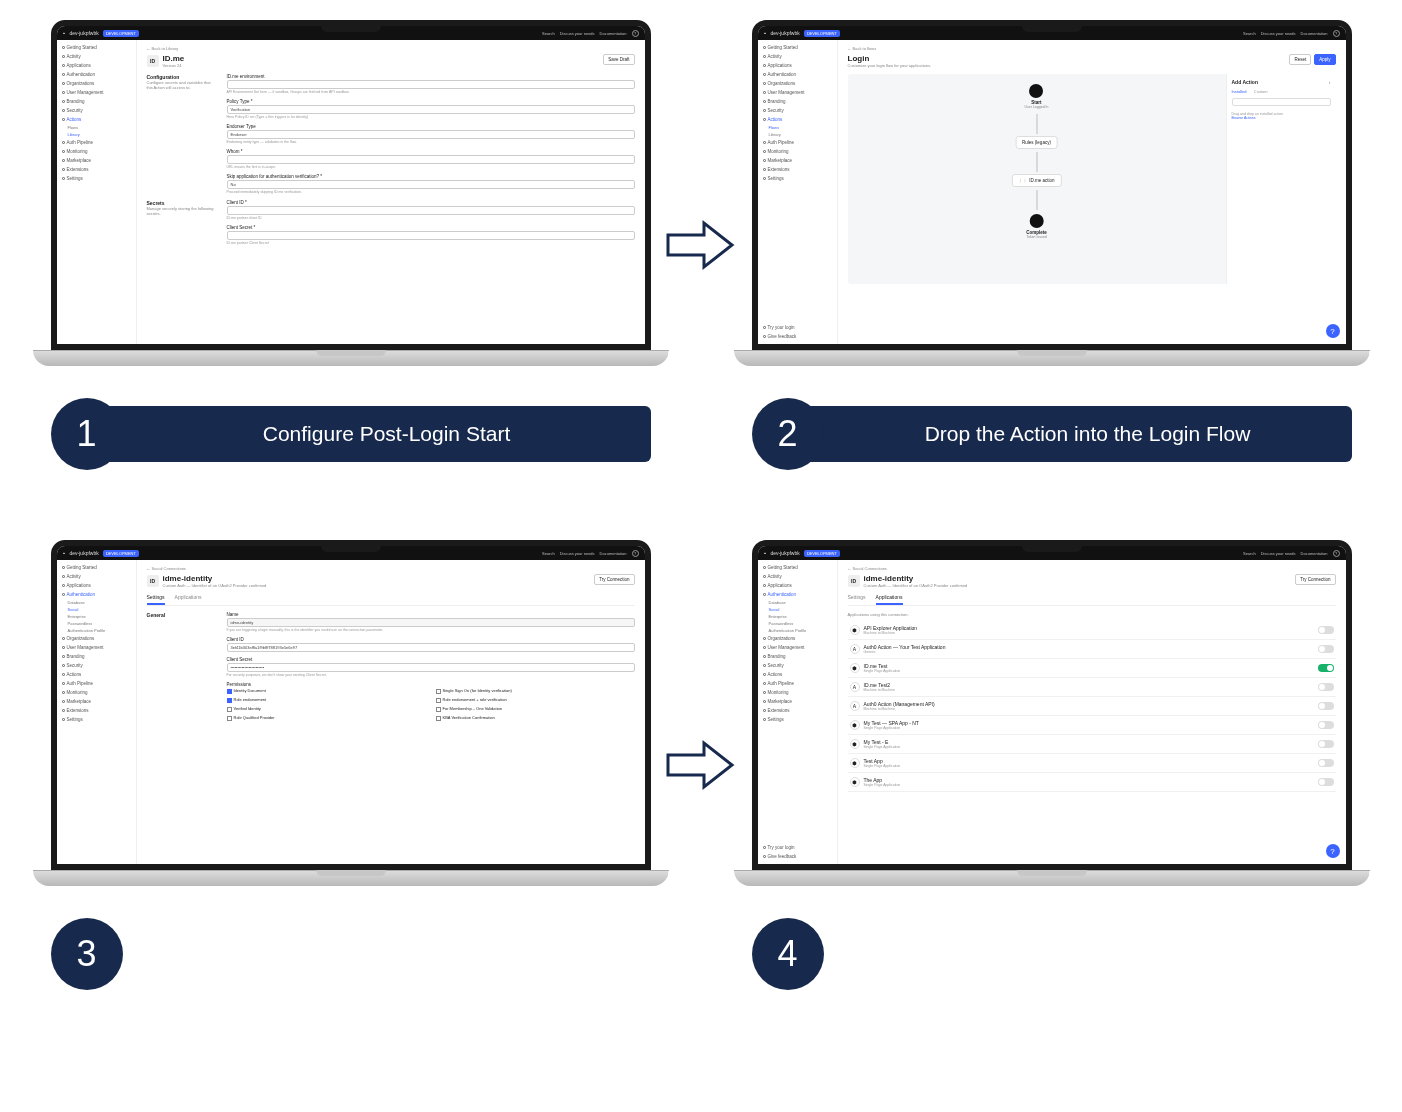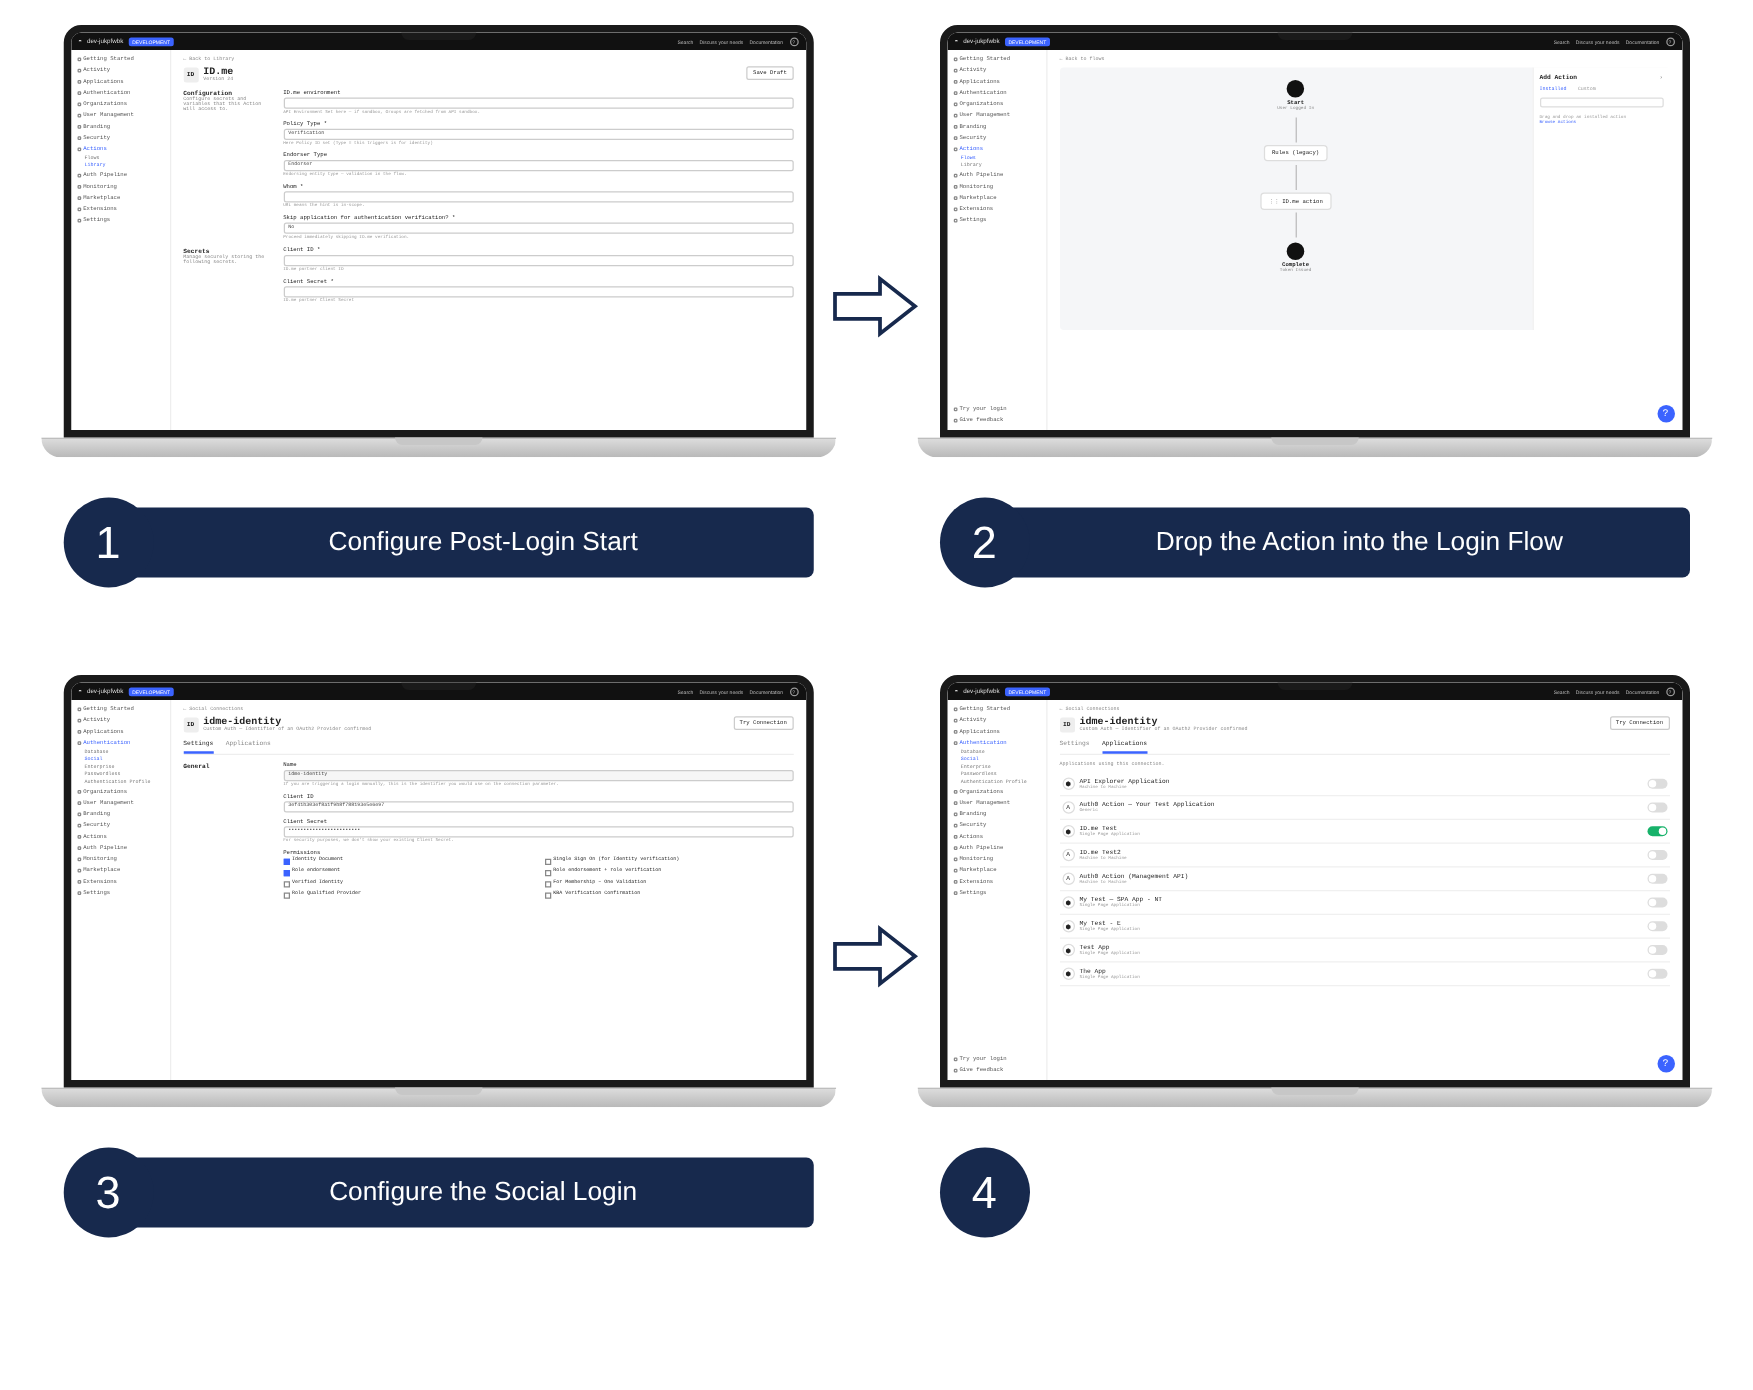--- a/index.html
+++ b/index.html
@@ -64,21 +64,21 @@
     height:14px; background:#111; color:#ddd;
     display:flex; align-items:center; justify-content:space-between;
     padding:0 6px;
   }
   .dash-top-left{display:flex; gap:4px; align-items:center;}
   .tenant-badge{background:#3b63ff; color:#fff; padding:1px 3px; border-radius:2px; font-size:4px;}
   .dash-top-right{display:flex; gap:5px; align-items:center;}
   .dash-top-right span{font-size:4px;color:#bbb;}
   .help-icon{width:7px;height:7px;border:1px solid #999;border-radius:50%;display:flex;align-items:center;justify-content:center;font-size:4px;}
 
-  .dash-body{flex:1; display:flex; overflow:hidden;font-family:Liberation Mono, monospace;}
+  .dash-body{flex:1; display:flex; overflow:hidden;}
   .dash-sidebar{
     width:80px; border-right:1px solid #eee; padding:4px 3px;
     display:flex; flex-direction:column; gap:2px;
   }
   .side-item{display:flex; align-items:center; gap:2px; color:#555; font-size:4.5px; padding:1px 2px;}
   .side-item .dot{width:3px;height:3px;border:1px solid #888;border-radius:1px;}
   .side-item.active{color:#3b63ff;}
   .side-sub{padding-left:8px; font-size:4px; color:#777;}
   .side-sub.active{color:#3b63ff;}
 
@@ -420,20 +420,30 @@
                   <span class="dot"></span>
                   <span>Try your login</span>
                 </div>
               <div class="side-item">
                   <span class="dot"></span>
                   <span>Give feedback</span>
                 </div>
             </div>
             <div class="dash-main">
               <div class="crumb">← Back to flows</div>
+              <div class="page-head">
+                <div>
+                  <div class="page-title">Login</div>
+                  <div class="page-sub">Customize your login flow for your applications.</div>
+                </div>
+                <div class="head-actions">
+                  <div class="btn-outline">Reset</div>
+                  <div class="btn-primary">Apply</div>
+                </div>
+              </div>
               <div class="flow-wrap">
                 <div class="flow-canvas">
                   <div class="flow-node" style="top:10px">
                     <div class="flow-dot"></div>
                     <div style="font-size:4.5px;font-weight:600;margin-top:2px">Start</div>
                     <div style="font-size:3.5px;color:#888">User Logged In</div>
                   </div>
                   <div class="flow-line" style="top:40px;height:20px"></div>
                   <div class="flow-node" style="top:62px">
                     <div class="flow-card">Rules (legacy)</div>
@@ -638,21 +648,20 @@
                 </div>
               </div>
             </div>
           </div>
         </div>
       </div>
       <div class="laptop-base"></div>
     </div>
     <div class="banner">
       <div class="step-circle">3</div>
-      <div class="step-bar">Configure the Social Login</div>
     </div>
   </div>
 
   <div class="arrow-cell">
     <svg class="arrow-svg" viewBox="0 0 70 60">
       <path d="M2 20 L38 20 L38 8 L66 30 L38 52 L38 40 L2 40 Z" fill="#fff" stroke="#17294d" stroke-width="3"></path>
     </svg>
   </div>
 
   <div class="cell">

